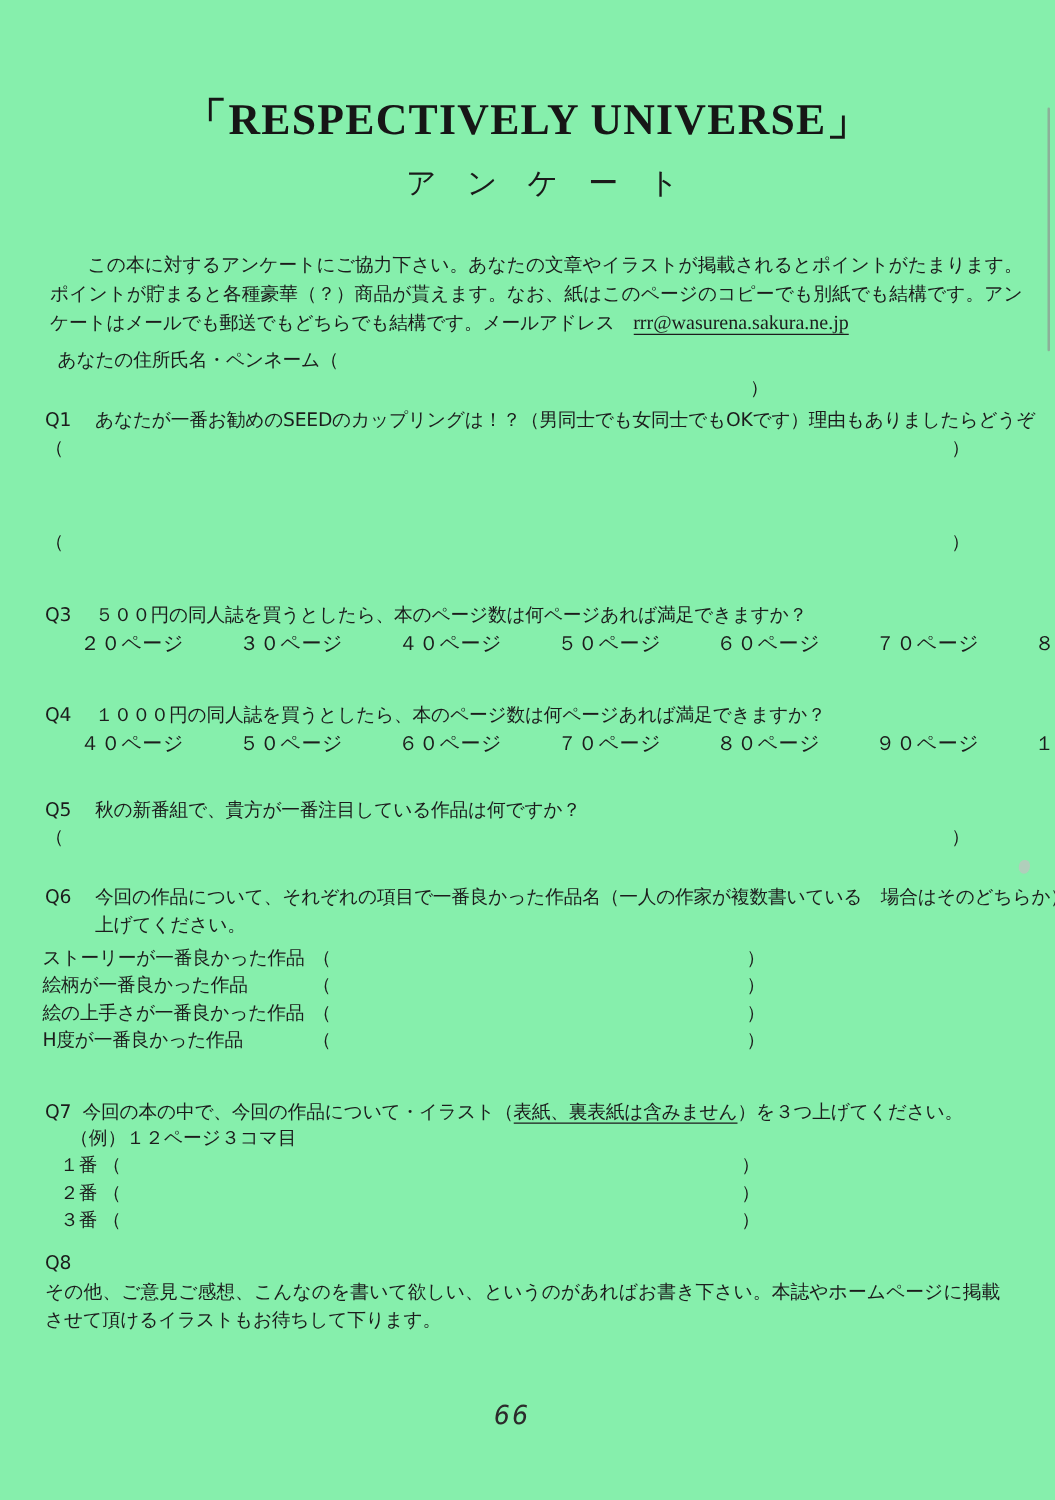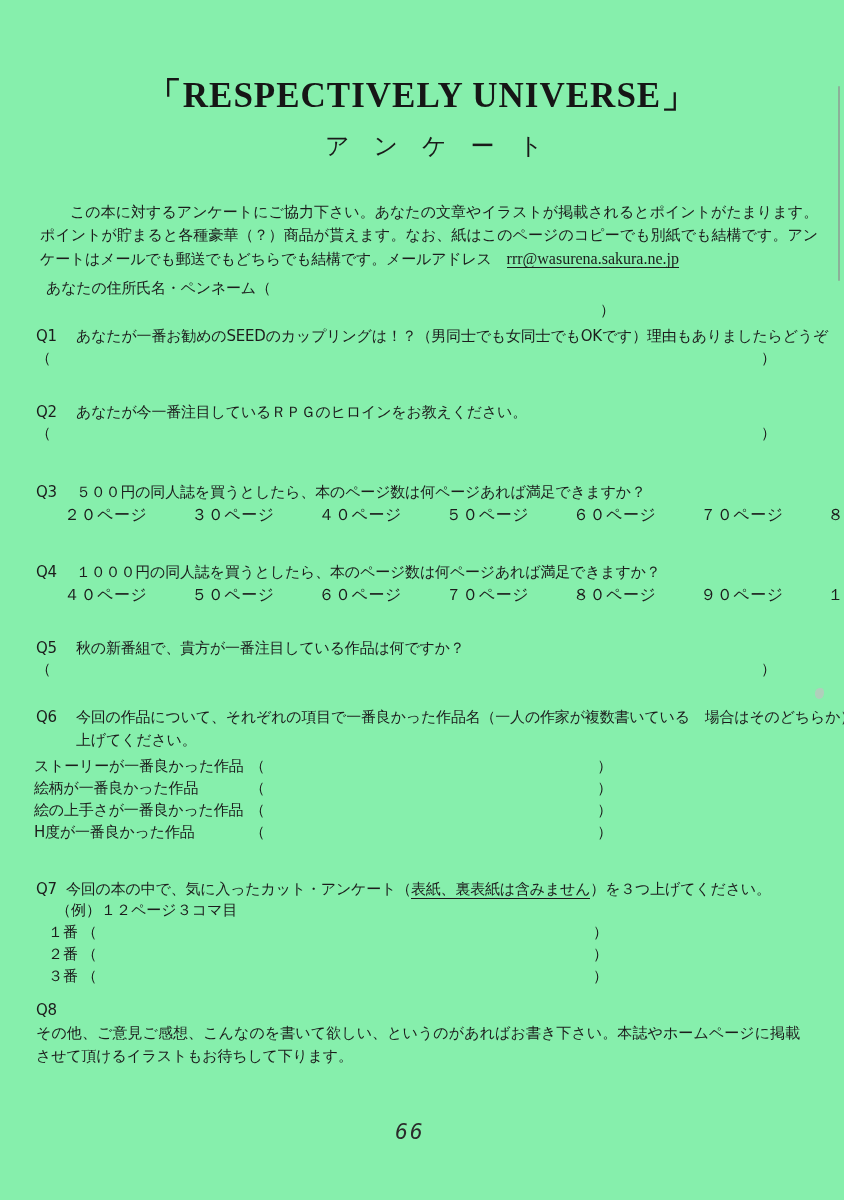--- a/index.html
+++ b/index.html
@@ -137,24 +137,20 @@
 
   <div class="abs q-row" style="top:326px;left:36px;width:800px;">
     <span class="qnum">Q1</span>
     <span class="qtext nowrap">あなたが一番お勧めのSEEDのカップリングは！？（男同士でも女同士でもOKです）理由もありましたらどうぞ</span>
   </div>
   <div class="abs answer" style="top:349px;">
     <span>（</span>
     <span>）</span>
   </div>
 
-  <div class="abs q-row" style="top:402px;left:36px;width:800px;">
-    <span class="qnum">Q2</span>
-    <span class="qtext nowrap">あなたが今一番注目しているＲＰＧのヒロインをお教えください。</span>
-  </div>
   <div class="abs answer" style="top:424px;">
     <span>（</span>
     <span>）</span>
   </div>
 
   <div class="abs q-row" style="top:482px;left:36px;width:800px;">
     <span class="qnum">Q3</span>
     <span class="qtext nowrap">５００円の同人誌を買うとしたら、本のページ数は何ページあれば満足できますか？</span>
   </div>
   <div class="abs opts" style="top:505px;left:64px;">
@@ -210,21 +206,21 @@
     <span>）</span>
   </div>
   <div class="abs item-row" style="top:823px;">
     <span><span class="lbl">H度が一番良かった作品</span><span>（</span></span>
     <span>）</span>
   </div>
 
   <div class="abs q-row" style="top:879px;left:36px;width:800px;">
     <span class="qnum" style="width:30px;">Q7</span>
     <span class="qtext nowrap">
-      <span>今回の本の中で、気に入ったカット・アンケート（</span><span class="u">表紙、裏表紙は含みません</span><span>）を３つ上げてください。</span>
+      <span>今回の本の中で、今回の作品について・イラスト（</span><span class="u">表紙、裏表紙は含みません</span><span>）を３つ上げてください。</span>
     </span>
   </div>
   <div class="abs example">（例）１２ページ３コマ目</div>
   <div class="abs item-row7" style="top:923px;">
     <span><span>１番</span><span style="margin-left:4px;">（</span></span>
     <span>）</span>
   </div>
   <div class="abs item-row7" style="top:945px;">
     <span><span>２番</span><span style="margin-left:4px;">（</span></span>
     <span>）</span>

